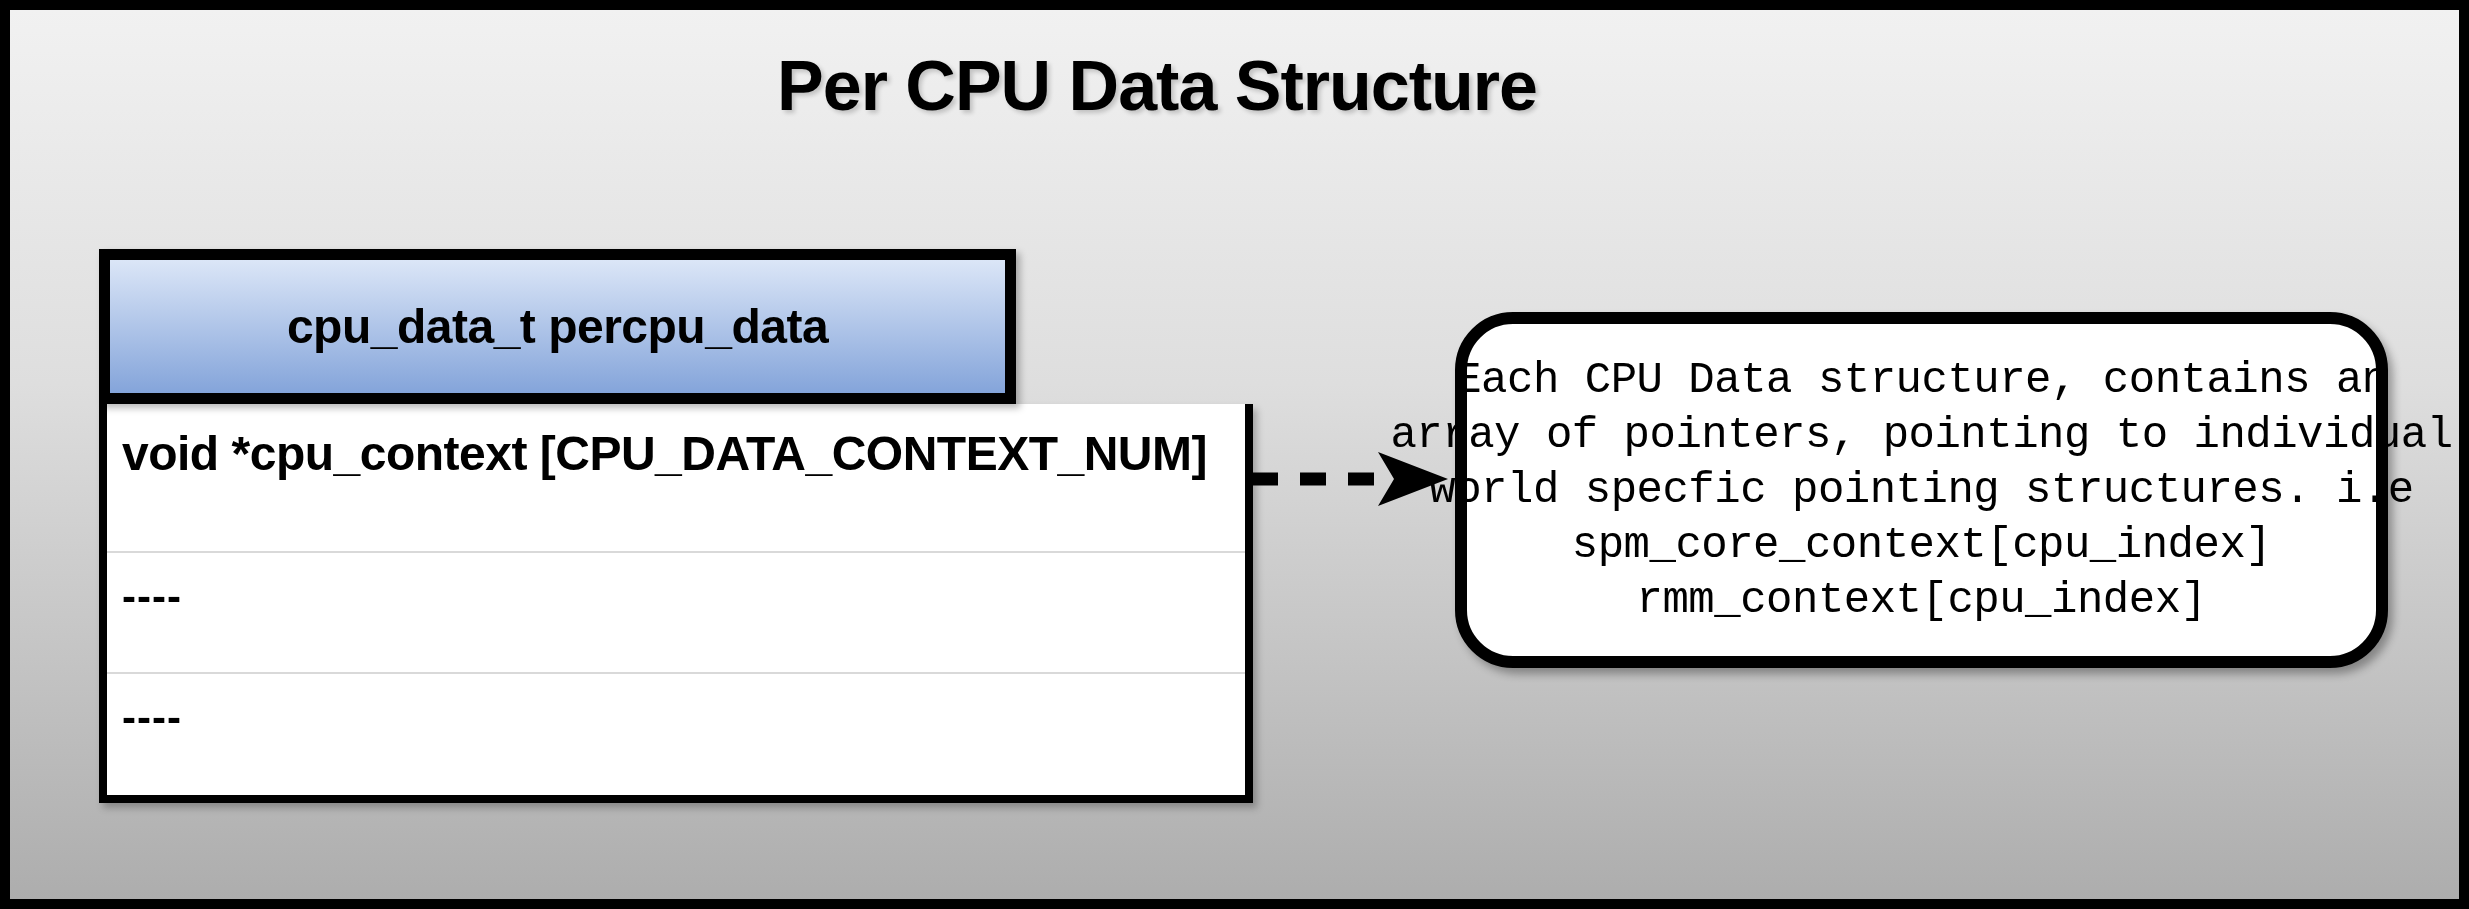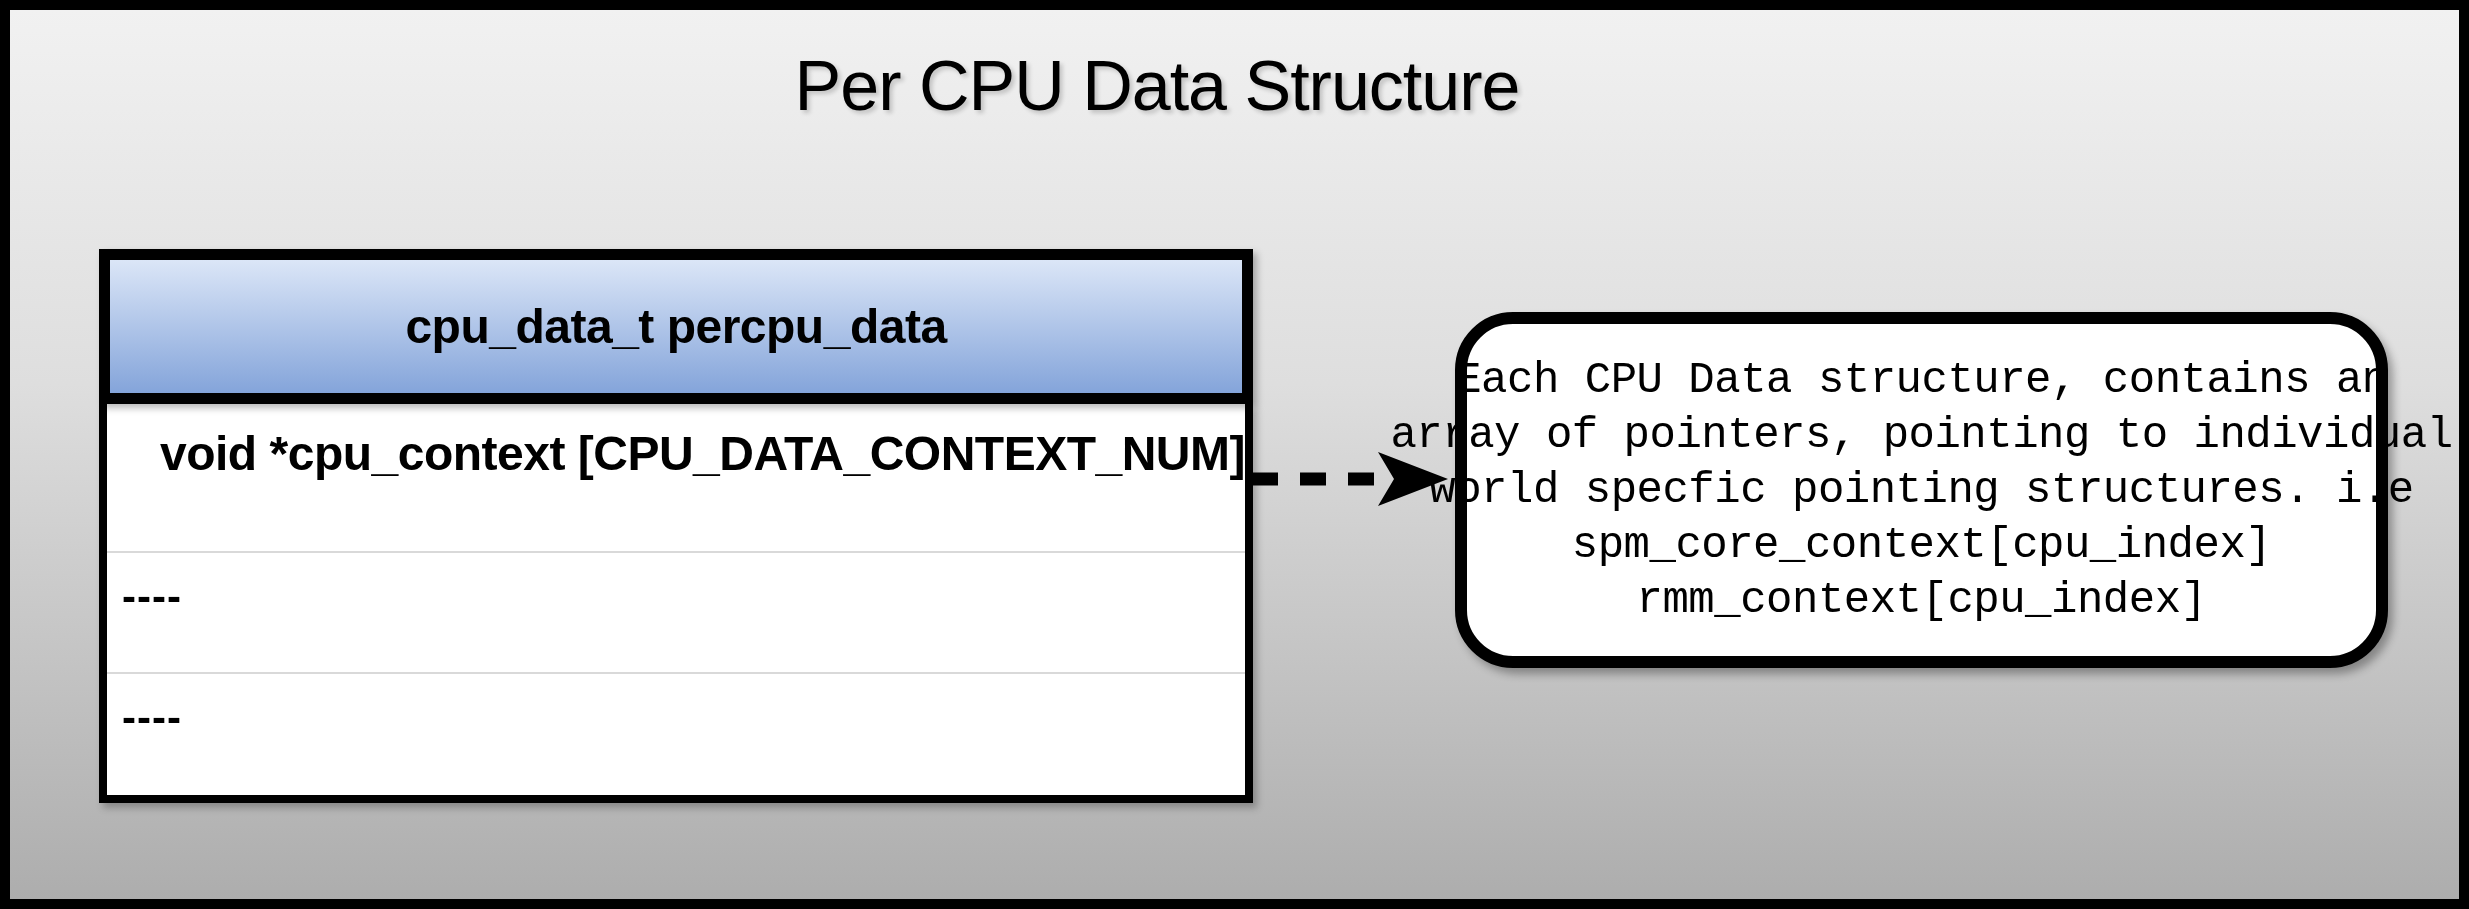--- a/index.html
+++ b/index.html
@@ -19,31 +19,31 @@
     font-family:"Liberation Sans",sans-serif;
     color:var(--text);
   }
   .canvas{
     position:relative;width:2469px;height:909px;
     border:10px solid var(--border);
     background:linear-gradient(180deg,var(--background-top) 0%,#dedede 42%,var(--background-bottom) 100%);
   }
   .title{
     position:absolute;top:34px;left:0;width:2294px;
-    text-align:center;font-size:70px;font-weight:normal;line-height:84px;
+    text-align:center;font-size:70px;font-weight:bold;line-height:84px;
     letter-spacing:-1px;
     text-shadow:3px 3px 4px rgba(0,0,0,0.18);
     white-space:nowrap;
   }
   
   .struct-table{
     position:absolute;left:89px;top:239px;width:1154px;height:554px;
   }
   .struct-header{
-    position:absolute;left:0;top:0;width:1154px;height:155px;
+    position:absolute;left:0;top:0;width:917px;height:155px;
     border:11px solid var(--border);
     background:linear-gradient(180deg,var(--header-gradient-top) 0%,var(--header-gradient-bottom) 100%);
     display:flex;flex-direction:row;justify-content:center;align-items:center;
     box-shadow:4px 4px 7px rgba(0,0,0,0.28);
     z-index:2;
   }
   .struct-header .hline{
     font-size:48px;font-weight:bold;line-height:58px;letter-spacing:-0.5px;
     white-space:nowrap;
   }
@@ -52,21 +52,21 @@
     background:#ffffff;
     border:8px solid var(--border);border-top:none;
     box-shadow:4px 5px 7px rgba(0,0,0,0.25);
     z-index:1;
   }
   .struct-row{
     position:relative;width:100%;
     padding-left:15px;white-space:nowrap;
   }
   .row-main{height:149px;border-bottom:2px solid var(--row-separator);padding-top:22px;
-    font-size:48px;font-weight:bold;letter-spacing:-0.5px;text-align:right;}
+    font-size:48px;font-weight:bold;letter-spacing:-0.5px;}
   .row-dash{height:121px;border-bottom:2px solid var(--row-separator);padding-top:20px;
     font-size:42px;font-weight:bold;letter-spacing:1px;}
   .row-dash.last{border-bottom:none;}
   
   .connector{
     position:absolute;left:1236px;top:438px;width:210px;height:62px;
   }
   
   .note{
     position:absolute;left:1445px;top:302px;width:933px;height:356px;

